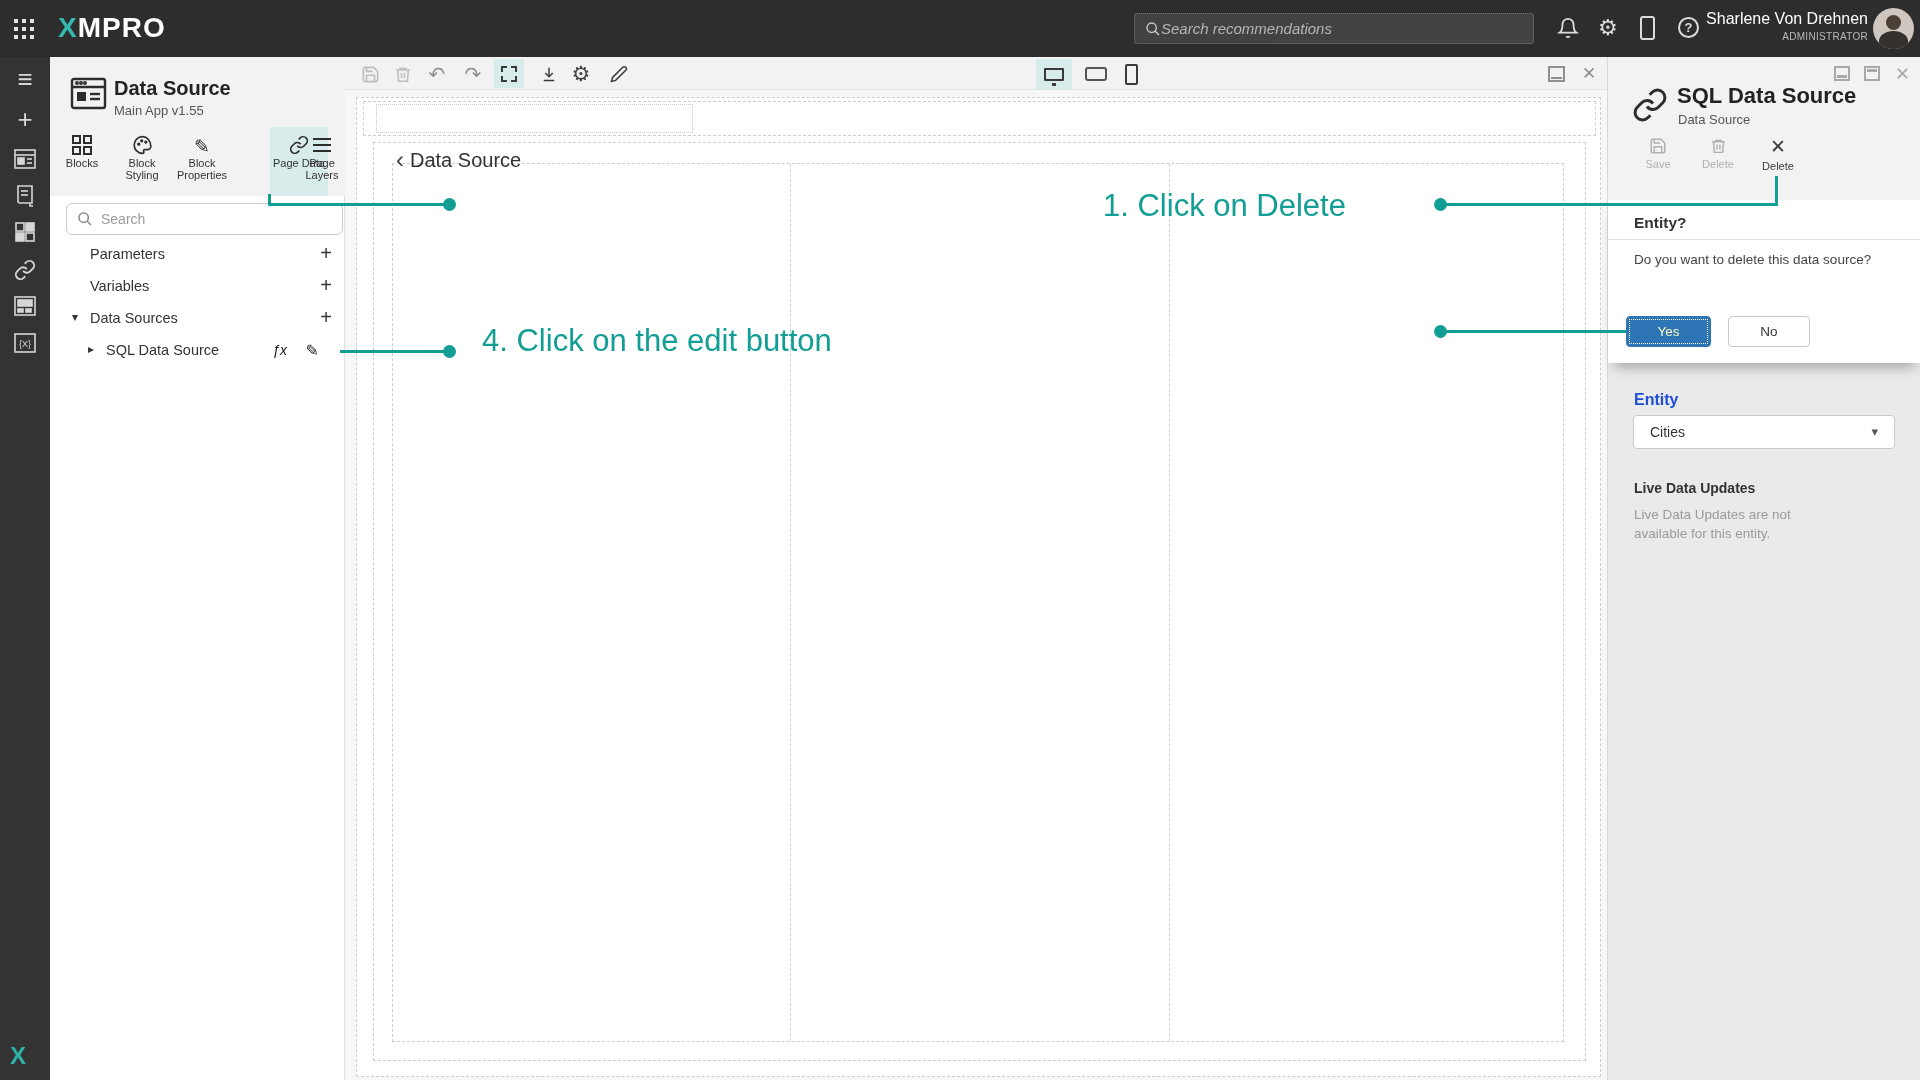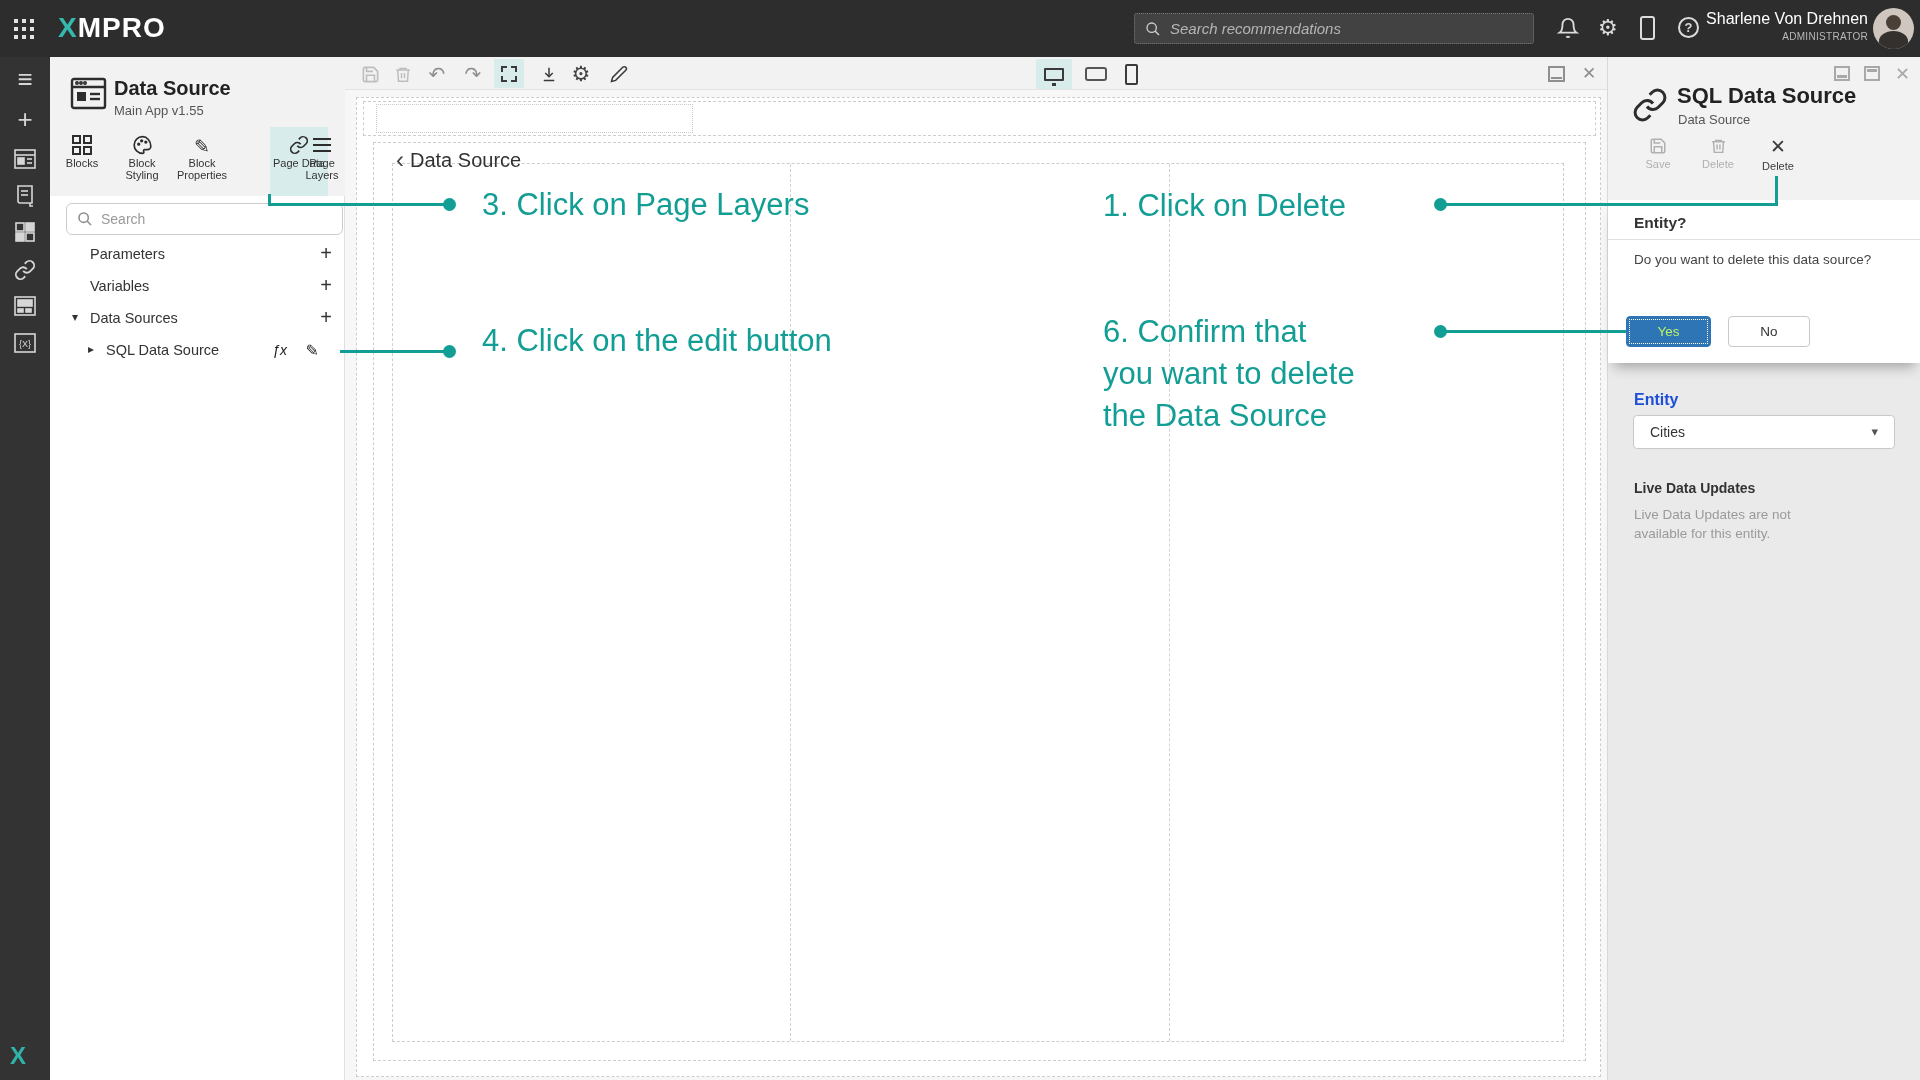--- a/index.html
+++ b/index.html
@@ -7,21 +7,21 @@
   body { font-family:"Liberation Sans", sans-serif; background:#fff; }
   #app { position:relative; width:1920px; height:1080px; overflow:hidden; background:#f7f7f7; }
   .abs { position:absolute; }
 
   
   .topbar { position:absolute; left:0; top:0; width:1920px; height:57px; background:#2d2d2d; z-index:30; }
   .appsgrid { position:absolute; left:14px; top:19px; width:20px; height:20px; }
   .logo { position:absolute; left:58px; top:12px; font-size:28px; font-weight:800; letter-spacing:1px; color:#fff; }
   .logo .lx { color:#35b8ae; }
   .tb-search { position:absolute; left:1134px; top:13px; width:400px; height:31px; background:#424242; border:1px dotted #7a7a7a; border-radius:3px; display:flex; align-items:center; padding:0 10px; }
-  .tb-search input { background:transparent; border:none; outline:none; color:#cfcfcf; font-style:italic; font-size:15px; margin-left:9px; width:340px; font-family:"Liberation Sans",sans-serif; }
+  .tb-search input { background:transparent; border:none; outline:none; color:#cfcfcf; font-style:italic; font-size:15px; width:340px; font-family:"Liberation Sans",sans-serif; }
   .tb-search input::placeholder { color:#b5b5b5; }
   .tb-ico { position:absolute; top:24px; color:#dcdcdc; }
   .gear-glyph { font-size:22px; line-height:22px; color:#dcdcdc; }
   .phone-shape { display:inline-block; width:15px; height:24px; border:2px solid #dcdcdc; border-radius:3px; }
   .help-shape { display:inline-block; width:21px; height:21px; border:2px solid #dcdcdc; border-radius:50%; color:#dcdcdc; font-size:13px; font-weight:bold; text-align:center; line-height:18px; }
   .userblock { position:absolute; right:52px; top:10px; text-align:right; color:#fff; }
   .userblock .uname { font-size:16px; }
   .userblock .urole { font-size:10px; color:#b9b9b9; margin-top:3px; letter-spacing:.3px; }
   .avatar { position:absolute; right:6px; top:8px; width:41px; height:41px; border-radius:50%; background:#cfc7bf; overflow:hidden; }
   .avatar::before { content:""; position:absolute; left:13px; top:7px; width:15px; height:15px; border-radius:50%; background:#4a4038; }
@@ -88,21 +88,21 @@
   .rp-action.disabled { color:#b0b0b0; }
   .rp-action.disabled .alabel { color:#b0b0b0; }
   .rp-action.dark { color:#3c3c3c; }
   .rp-action.dark .alabel { color:#3c3c3c; }
   .xglyph { font-size:19px; line-height:19px; }
   .rp-card { position:absolute; left:0; top:143px; width:313px; height:163px; background:#fff; box-shadow:0 10px 12px -6px rgba(0,0,0,.3); z-index:3; }
   .rp-card h3 { position:absolute; left:26px; top:14px; font-size:15.5px; color:#333; }
   .rp-divider { position:absolute; left:0; top:39px; width:313px; border-top:1px solid #e0e0e0; }
   .rp-question { position:absolute; left:26px; top:52px; font-size:13.5px; color:#444; }
   .btn { position:absolute; height:31px; border-radius:4px; font-size:13.5px; text-align:center; line-height:29px; cursor:pointer; }
-  .btn-yes { left:18px; top:116px; width:85px; background:#2e75b6; color:#bef264; outline:1px dotted #fff; outline-offset:-4px; border:1px solid #2e75b6; }
+  .btn-yes { left:18px; top:116px; width:85px; background:#2e75b6; color:#fef9c3; outline:1px dotted #fff; outline-offset:-4px; border:1px solid #2e75b6; }
   .btn-no { left:120px; top:116px; width:82px; background:#fff; color:#333; border:1px solid #c9c9c9; }
   .rp-gray { position:absolute; left:0; top:306px; width:313px; height:717px; background:#eaeaea; }
   .rp-entity-label { position:absolute; left:26px; top:28px; font-size:16px; font-weight:bold; color:#1d4ed8; }
   .rp-select { position:absolute; left:25px; top:52px; width:262px; height:34px; background:#fff; border:1px solid #c9c9c9; border-radius:4px; font-size:14px; color:#333; line-height:32px; padding-left:16px; cursor:pointer; }
   .rp-select .caret { position:absolute; right:16px; top:0; color:#555; font-size:13px; }
   .rp-live-label { position:absolute; left:26px; top:117px; font-size:14px; font-weight:bold; color:#333; }
   .rp-live-text { position:absolute; left:26px; top:142px; width:180px; font-size:13.5px; line-height:19px; color:#9a9a9a; }
 
   
   .anno { position:absolute; color:#129e94; font-size:31px; line-height:42px; z-index:40; white-space:nowrap; }
@@ -420,32 +420,26 @@
         <span class="caret">▾</span>
       </div>
       <div class="rp-live-label">Live Data Updates</div>
       <div class="rp-live-text">Live Data Updates are not available for this entity.</div>
     </div>
   </div>
 
   <div class="conn" style="left:268px; top:194px; width:3px; height:12px;"></div>
   <div class="conn" style="left:268px; top:203px; width:182px; height:3px;"></div>
   <div class="dot" style="left:443px; top:198px;"></div>
-  <div class="anno" style="left:482px; top:184px;">3. Click on Page Layers</div>
 
   <div class="conn" style="left:340px; top:350px; width:110px; height:3px;"></div>
   <div class="dot" style="left:443px; top:345px;"></div>
   <div class="anno" style="left:482px; top:320px;">4. Click on the edit button</div>
 
   <div class="anno" style="left:1103px; top:185px;">1. Click on Delete</div>
   <div class="dot" style="left:1434px; top:198px;"></div>
   <div class="conn" style="left:1446px; top:203px; width:332px; height:3px;"></div>
   <div class="conn" style="left:1775px; top:176px; width:3px; height:30px;"></div>
 
-  <div class="anno" style="left:1103px; top:311px;">
-    <div>6. Confirm that</div>
-    <div>you want to delete</div>
-    <div>the Data Source</div>
-  </div>
   <div class="dot" style="left:1434px; top:325px;"></div>
   <div class="conn" style="left:1446px; top:330px; width:180px; height:3px;"></div>
 
 </div>
 
 </body></html>

